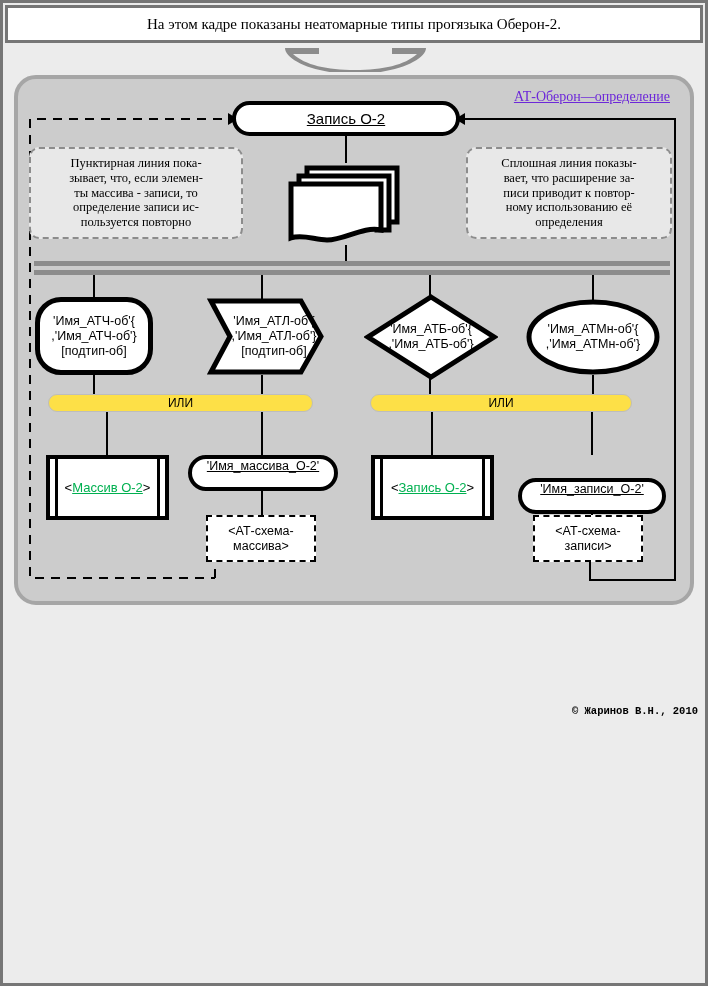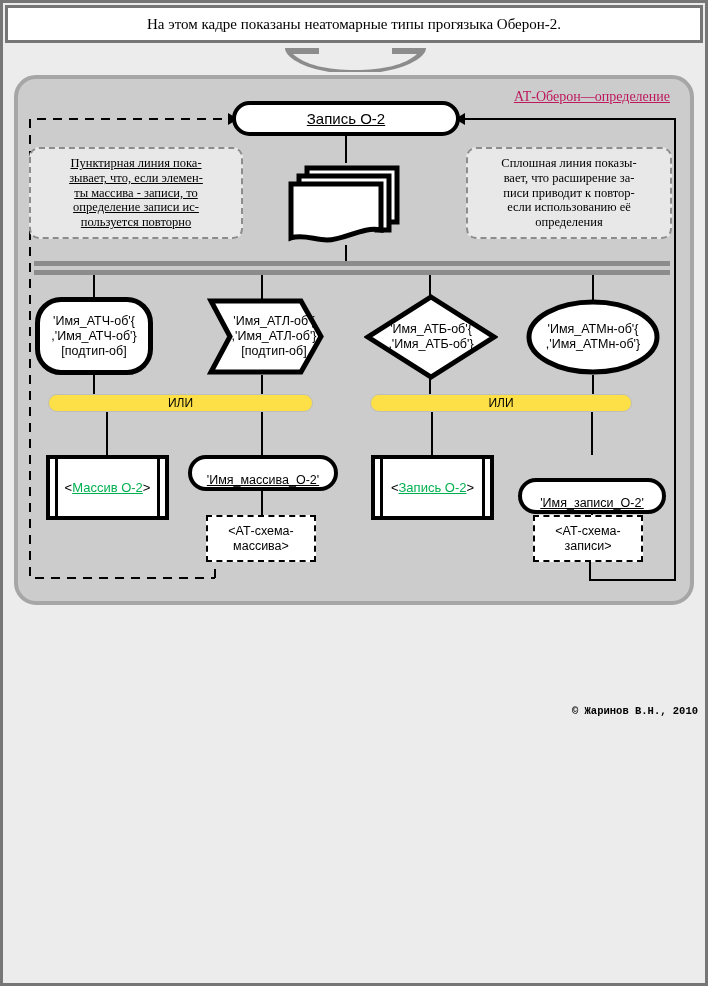--- a/index.html
+++ b/index.html
@@ -17,21 +17,21 @@
 
   
   .bracket{position:absolute;left:283px;top:46px;width:145px;height:26px;}
 
   
   .frame{position:absolute;left:14px;top:75px;width:680px;height:530px;
     background:#cccccc;border:4px solid #a6a6a6;border-radius:22px;
     box-sizing:border-box;}
   .frame-label{position:absolute;right:20px;top:10px;
     font-family:"Liberation Serif","DejaVu Serif",serif;font-size:14px;
-    color:#be185d;text-decoration:underline;white-space:nowrap;}
+    color:#6d28d9;text-decoration:underline;white-space:nowrap;}
 
   
   .lines{position:absolute;left:0;top:0;width:708px;height:986px;
     pointer-events:none;}
 
   
   .node{position:absolute;box-sizing:border-box;display:flex;
     align-items:center;justify-content:center;text-align:center;
     background:#ffffff;color:#000;font-size:12.5px;line-height:1.18;}
 
@@ -39,21 +39,21 @@
   .stadium-top{left:232px;top:101px;width:228px;height:35px;
     border:4px solid #000;border-radius:18px;font-size:15px;}
   .stadium-top .u{text-decoration:underline;}
 
   
   .note{position:absolute;box-sizing:border-box;background:#e8e8e8;
     border:2px dashed #8c8c8c;border-radius:10px;
     display:flex;align-items:center;justify-content:center;
     font-family:"Liberation Serif","DejaVu Serif",serif;font-size:12.5px;
     line-height:1.17;text-align:center;color:#000;padding:3px 5px;}
-  .note-left{left:29px;top:147px;width:214px;height:92px;text-decoration:underline;}
+  .note-left{left:29px;top:147px;width:214px;height:92px;}
   .note-right{left:466px;top:147px;width:206px;height:92px;}
 
   
   .bar{position:absolute;background:#8c8c8c;}
   .bar1{left:34px;top:261px;width:636px;height:5px;}
   .bar2{left:34px;top:270px;width:636px;height:5px;}
 
   
   .lbl{position:absolute;display:flex;align-items:center;
     justify-content:center;text-align:center;font-size:12.5px;
@@ -79,21 +79,21 @@
     width:3px;background:#000;}
   .subr::before{left:5px;} .subr::after{right:5px;}
   .subr .g{color:#00b050;text-decoration:underline;}
   .subr .k{color:#000;}
   .subr-left{left:46px;top:455px;width:123px;height:65px;}
   .subr-right{left:371px;top:455px;width:123px;height:65px;}
 
   
   .stad{position:absolute;box-sizing:border-box;background:#fff;
     border:4px solid #000;border-radius:19px;display:flex;
-    align-items:flex-end;justify-content:center;font-size:12.5px;}
+    align-items:flex-start;justify-content:center;font-size:12.5px;}
   .stad .u{text-decoration:underline;}
   .stad-a{left:188px;top:455px;width:150px;height:36px;}
   .stad-b{left:518px;top:478px;width:148px;height:36px;}
 
   
   .dbox{position:absolute;box-sizing:border-box;background:#ffffff;
     border:2px dashed #000;display:flex;align-items:center;
     justify-content:center;text-align:center;font-size:12.5px;
     line-height:1.2;white-space:pre-line;}
   .dbox-a{left:206px;top:515px;width:110px;height:47px;}
@@ -176,21 +176,21 @@
     <span style="white-space:pre-line">Пунктирная линия пока-
 зывает, что, если элемен-
 ты массива - записи, то
 определение записи  ис-
 пользуется повторно</span>
   </div>
   <div class="note note-right">
     <span style="white-space:pre-line">Сплошная линия показы-
 вает, что расширение за-
 писи приводит к повтор-
-если использованию её
+ному использованию её
 определения</span>
   </div>
 
   <div class="bar bar1"></div>
   <div class="bar bar2"></div>
 
   <div class="node sh-atch"></div>
   <div class="lbl" style="left:35px;top:303px;width:118px;height:66px;">'Имя_АТЧ-об'{
 ,'Имя_АТЧ-об'}
 [подтип-об]</div>

